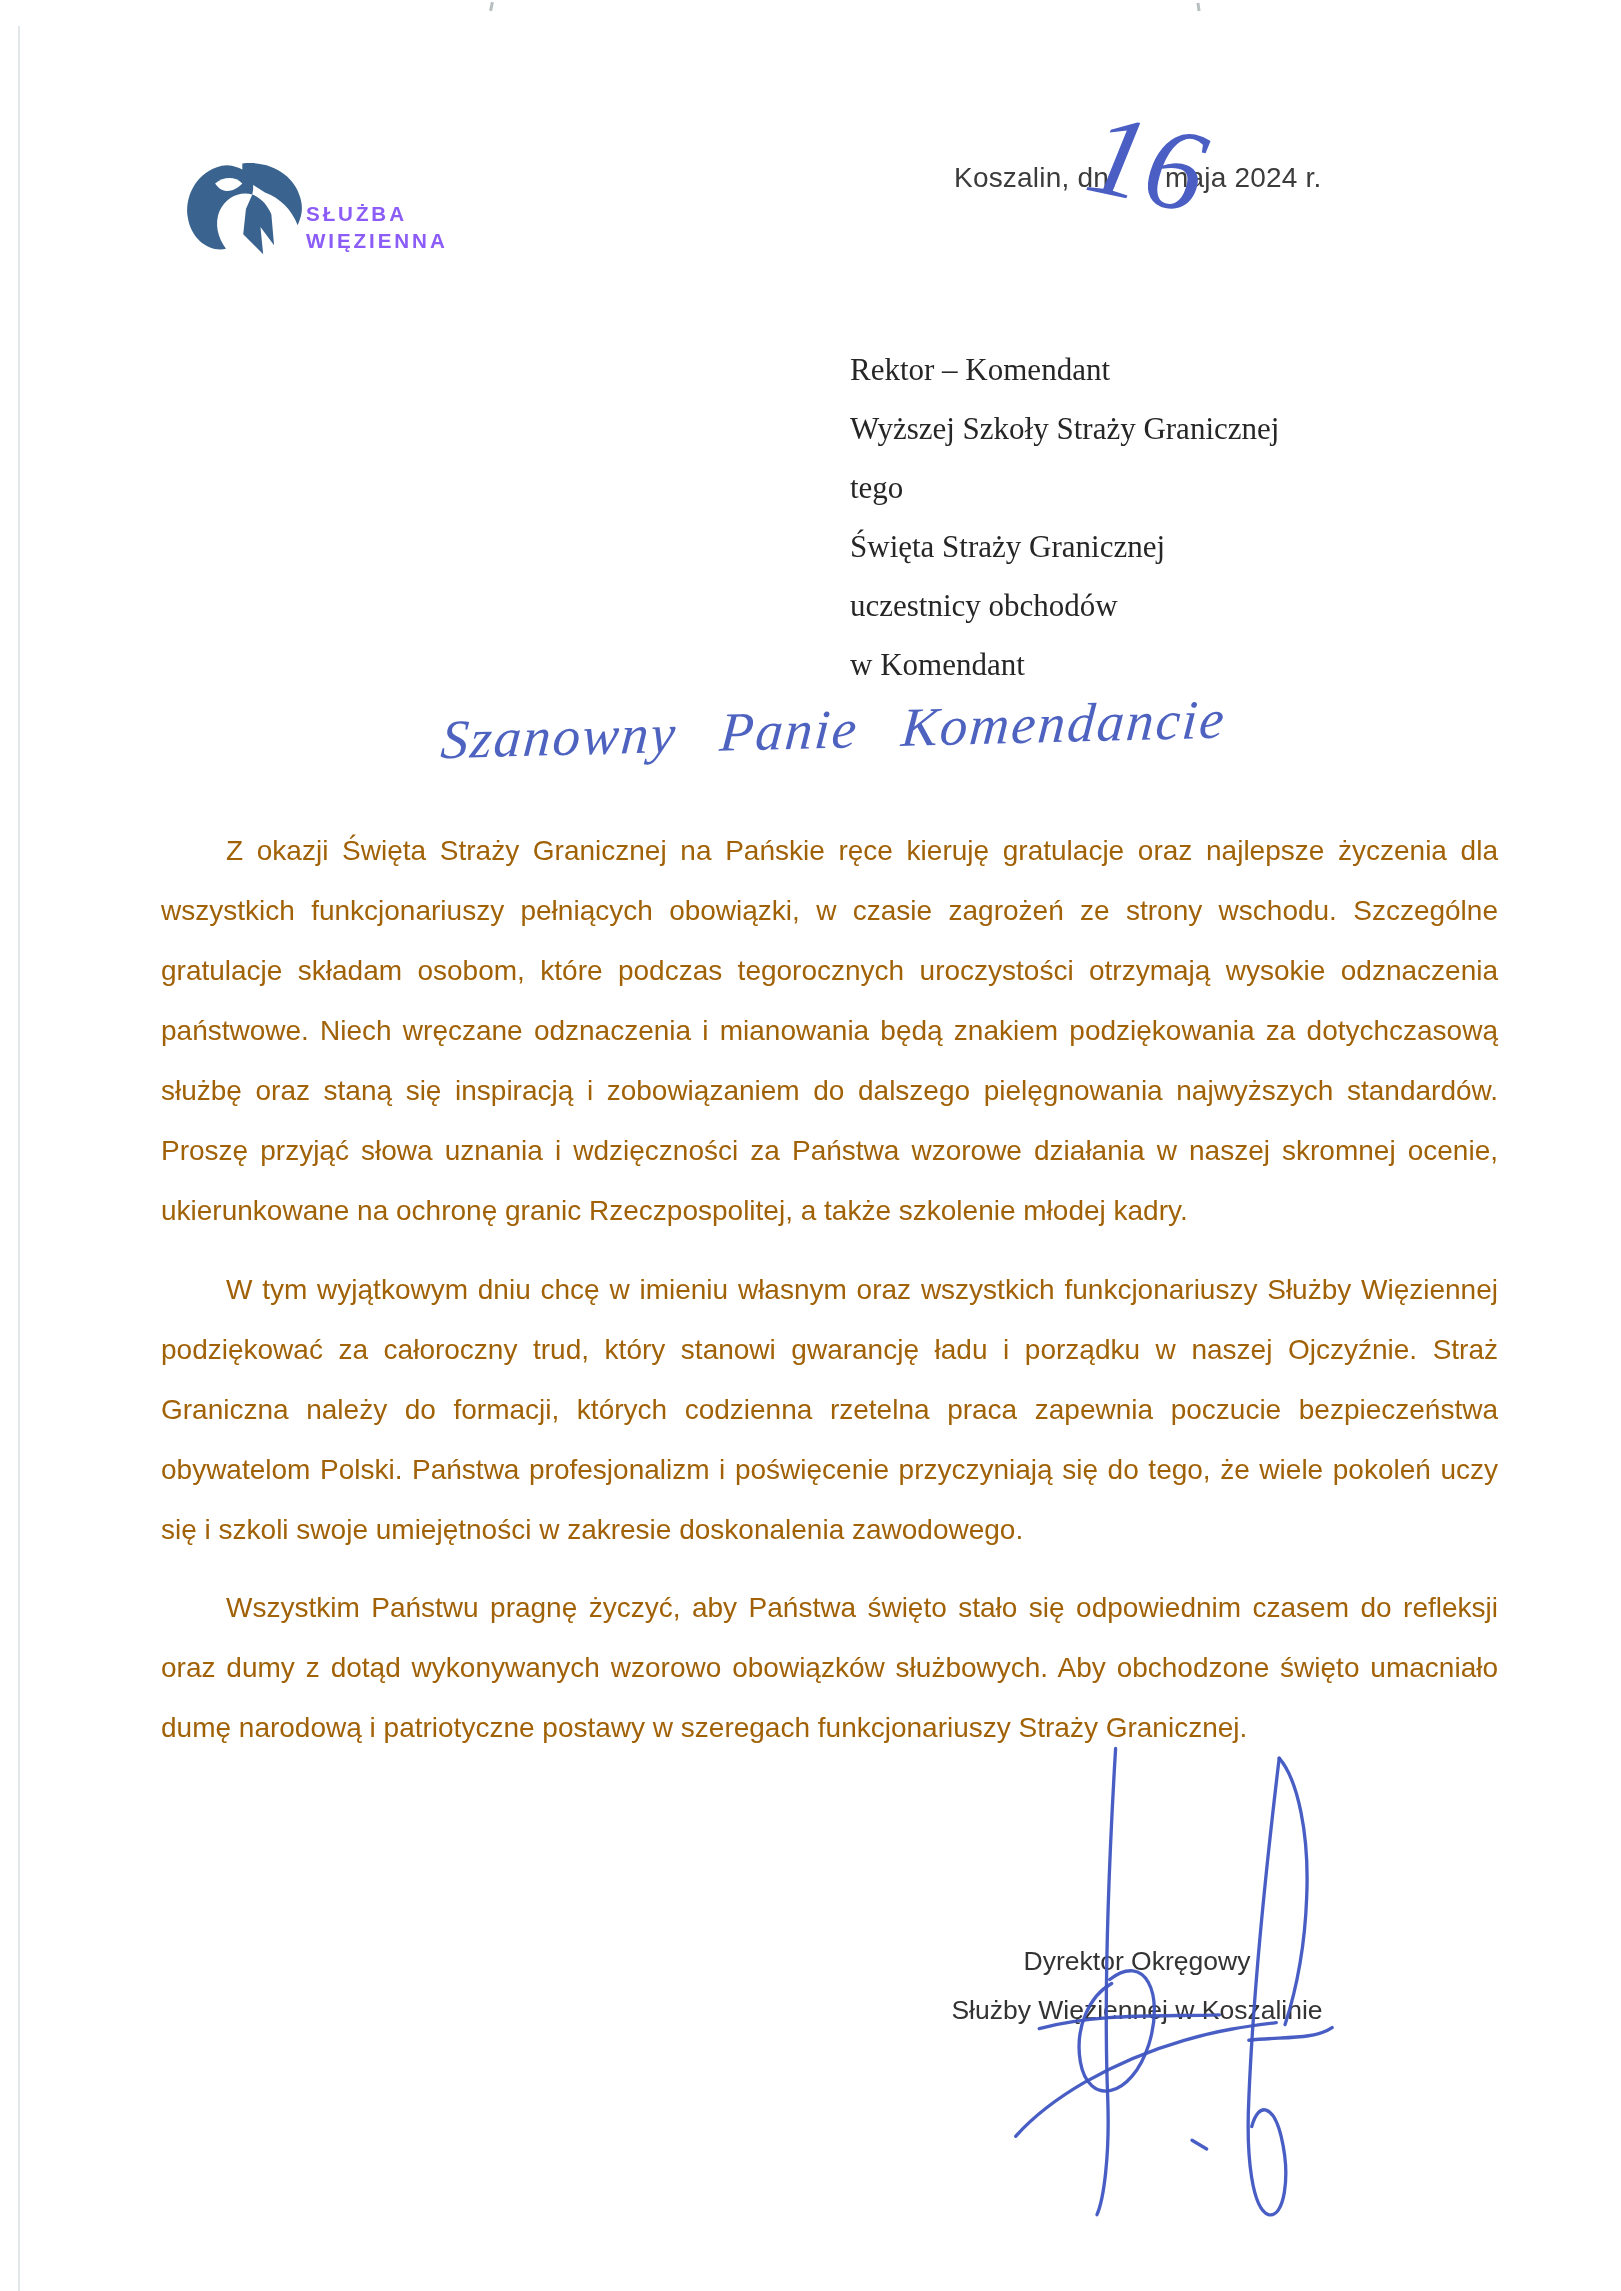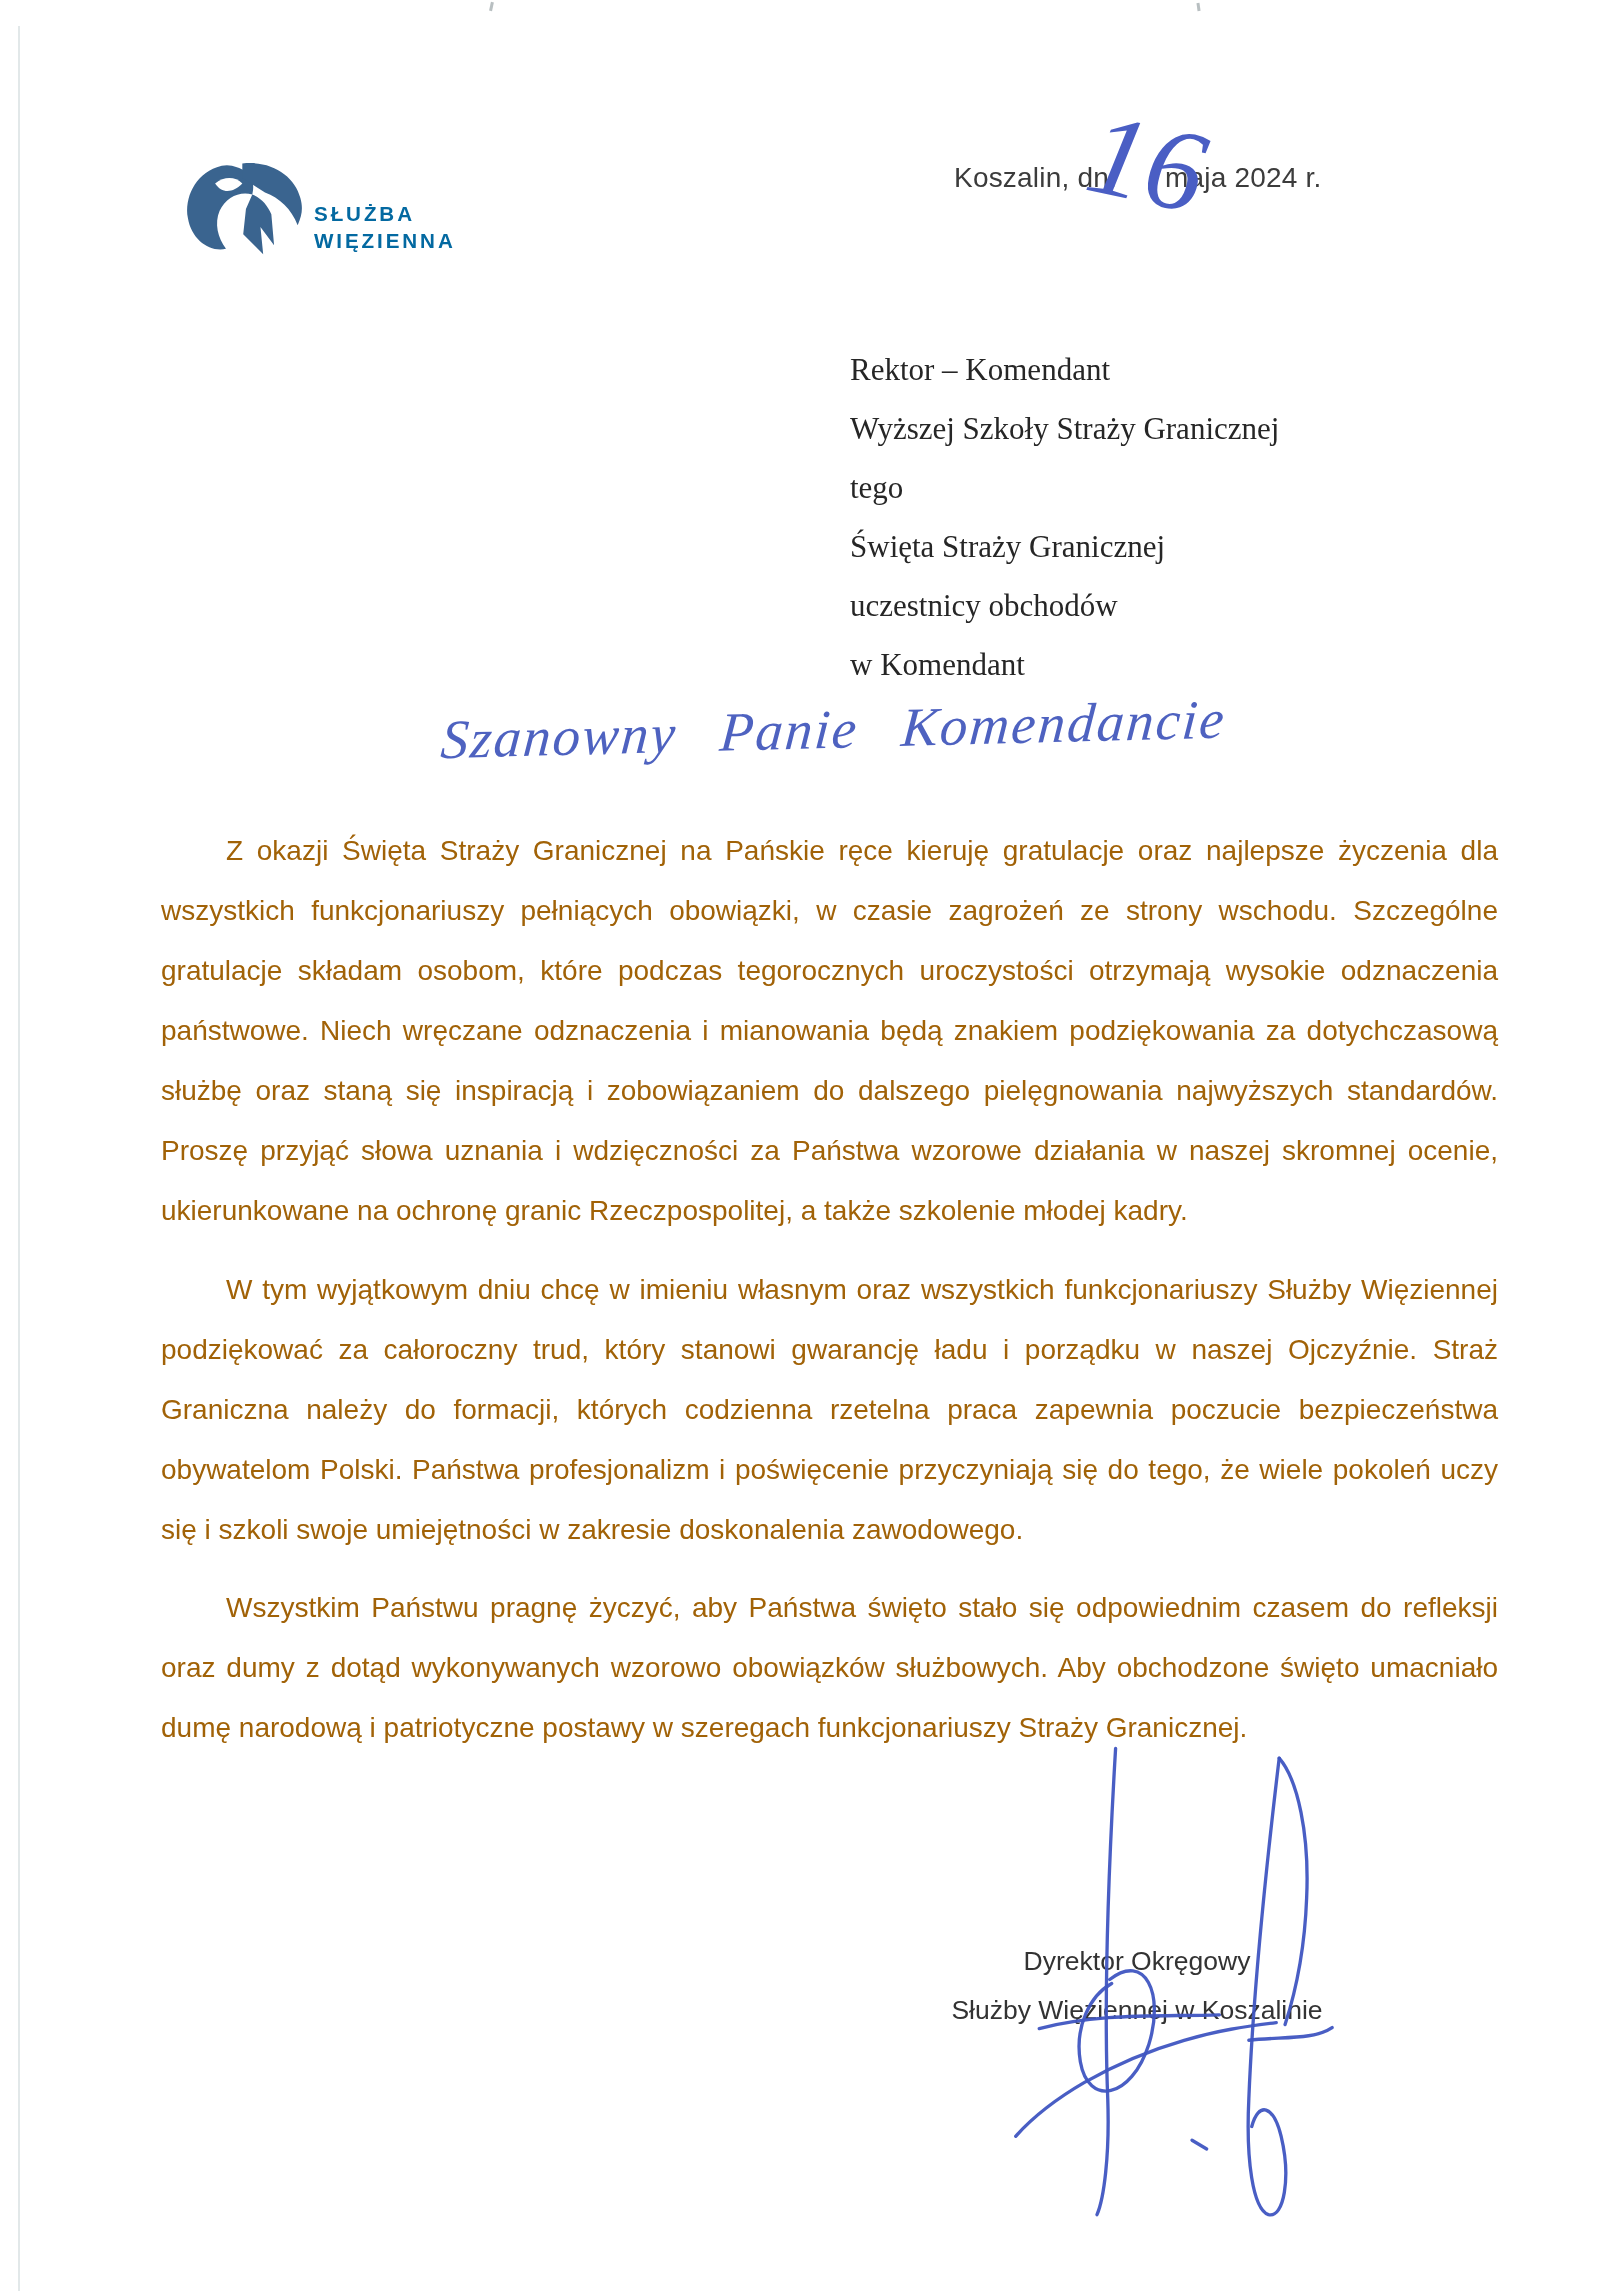--- a/index.html
+++ b/index.html
@@ -9,21 +9,21 @@
   }
   
   .scan-edge{position:absolute;left:17.6px;top:25.5px;width:2.9px;height:2266px;background:#e2e8e9;}
   .speck{position:absolute;background:#9aa4a6;opacity:.7;}
   .speck-1{left:490px;top:2px;width:2.9px;height:8.8px;transform:rotate(12deg);}
   .speck-2{left:1197px;top:2.9px;width:2.9px;height:7.8px;transform:rotate(-8deg);}
 
   
   .logo{position:absolute;left:177px;top:157px;display:flex;align-items:flex-start;}
   .logo-mark{width:127px;height:102px;flex:0 0 auto;}
-  .logo-text{margin-left:10px;margin-top:44px;color:#0369a1;font-weight:bold;
+  .logo-text{margin-left:2px;margin-top:44px;color:#8b5cf6;font-weight:bold;
     font-size:20.6px;letter-spacing:2.9px;line-height:26.5px;white-space:nowrap;}
 
   
   .date-line{position:absolute;left:954px;top:162px;font-size:28px;color:#3c3c3c;
     letter-spacing:0.2px;white-space:nowrap;}
   .date-suffix{margin-left:48px;}
   .hand-day{position:absolute;left:135px;top:-57px;
     font-family:"Liberation Serif",serif;font-style:italic;font-weight:normal;
     font-size:116px;line-height:1;color:#4a5ec4;transform:rotate(12deg);}
 

